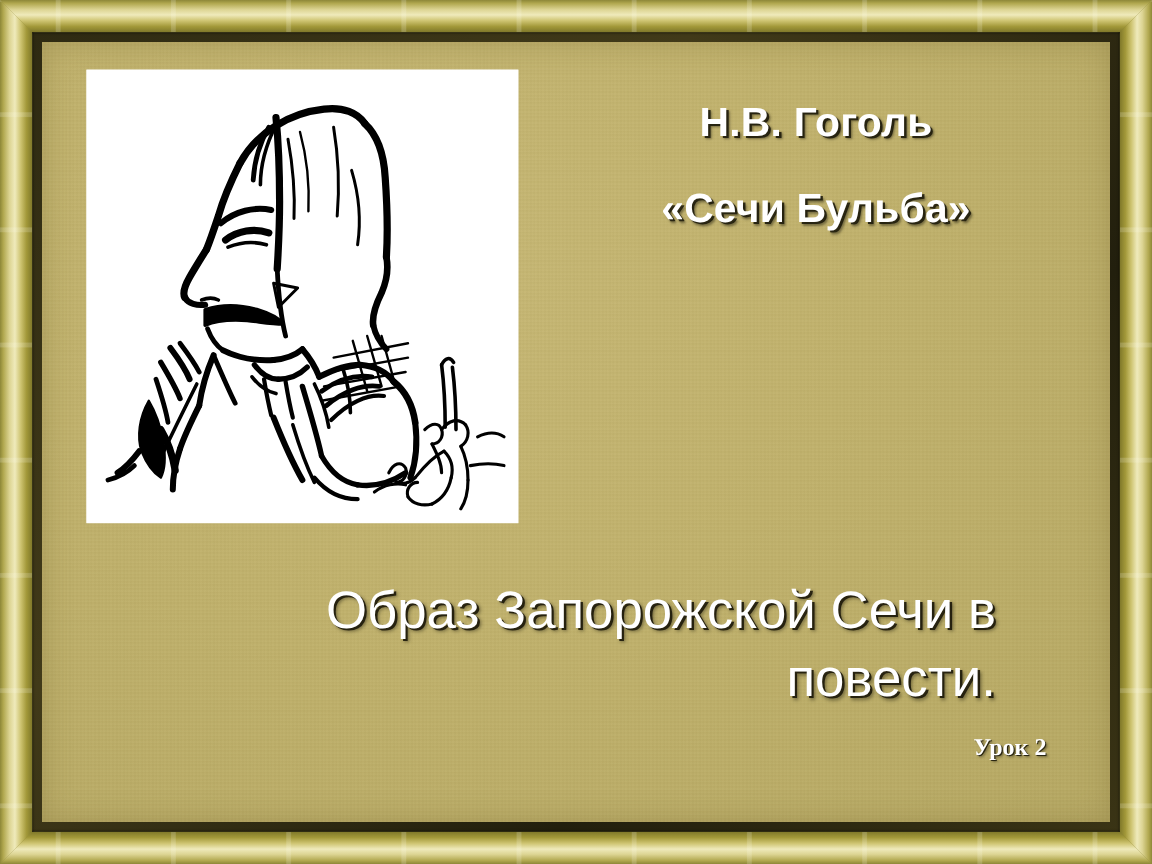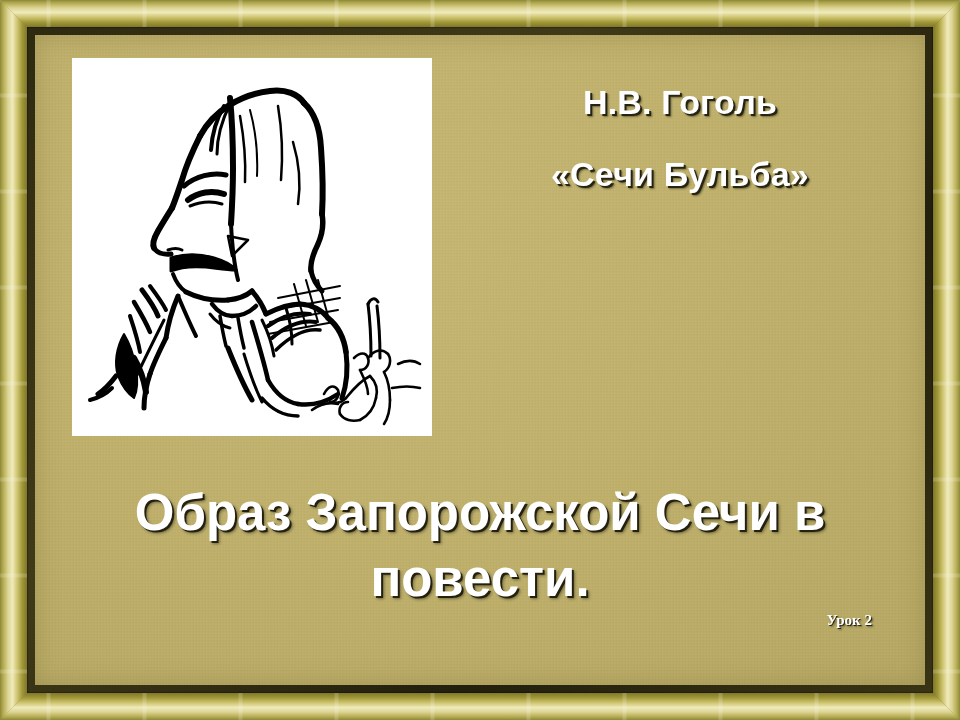--- a/index.html
+++ b/index.html
@@ -177,38 +177,38 @@
   }
   .title-line.second {
     margin-top: 36px;
   }
 
   .main-heading {
     position: absolute;
     left: 95px;
     top: 445px;
     width: 700px;
-    text-align: center;
+    text-align: right;
     color: #ffffff;
-    font-weight: bold;
-    font-size: 51px;
+    font-weight: normal;
+    font-size: 44px;
     line-height: 1.30;
     text-shadow:
        2px 2px 0 rgba(25,22,8,0.88),
        3px 3px 3px rgba(25,22,8,0.45);
   }
 
   .lesson-label {
     position: absolute;
     right: 53px;
     top: 577px;
     color: #ffffff;
     font-family: "Liberation Serif", serif;
     font-weight: bold;
-    font-size: 15px;
+    font-size: 20px;
     text-shadow:
        1px 1px 0 rgba(25,22,8,0.85),
        2px 2px 2px rgba(25,22,8,0.45);
     white-space: nowrap;
   }
 </style>
 </head>
 <body>
 
 <div id="slide">

